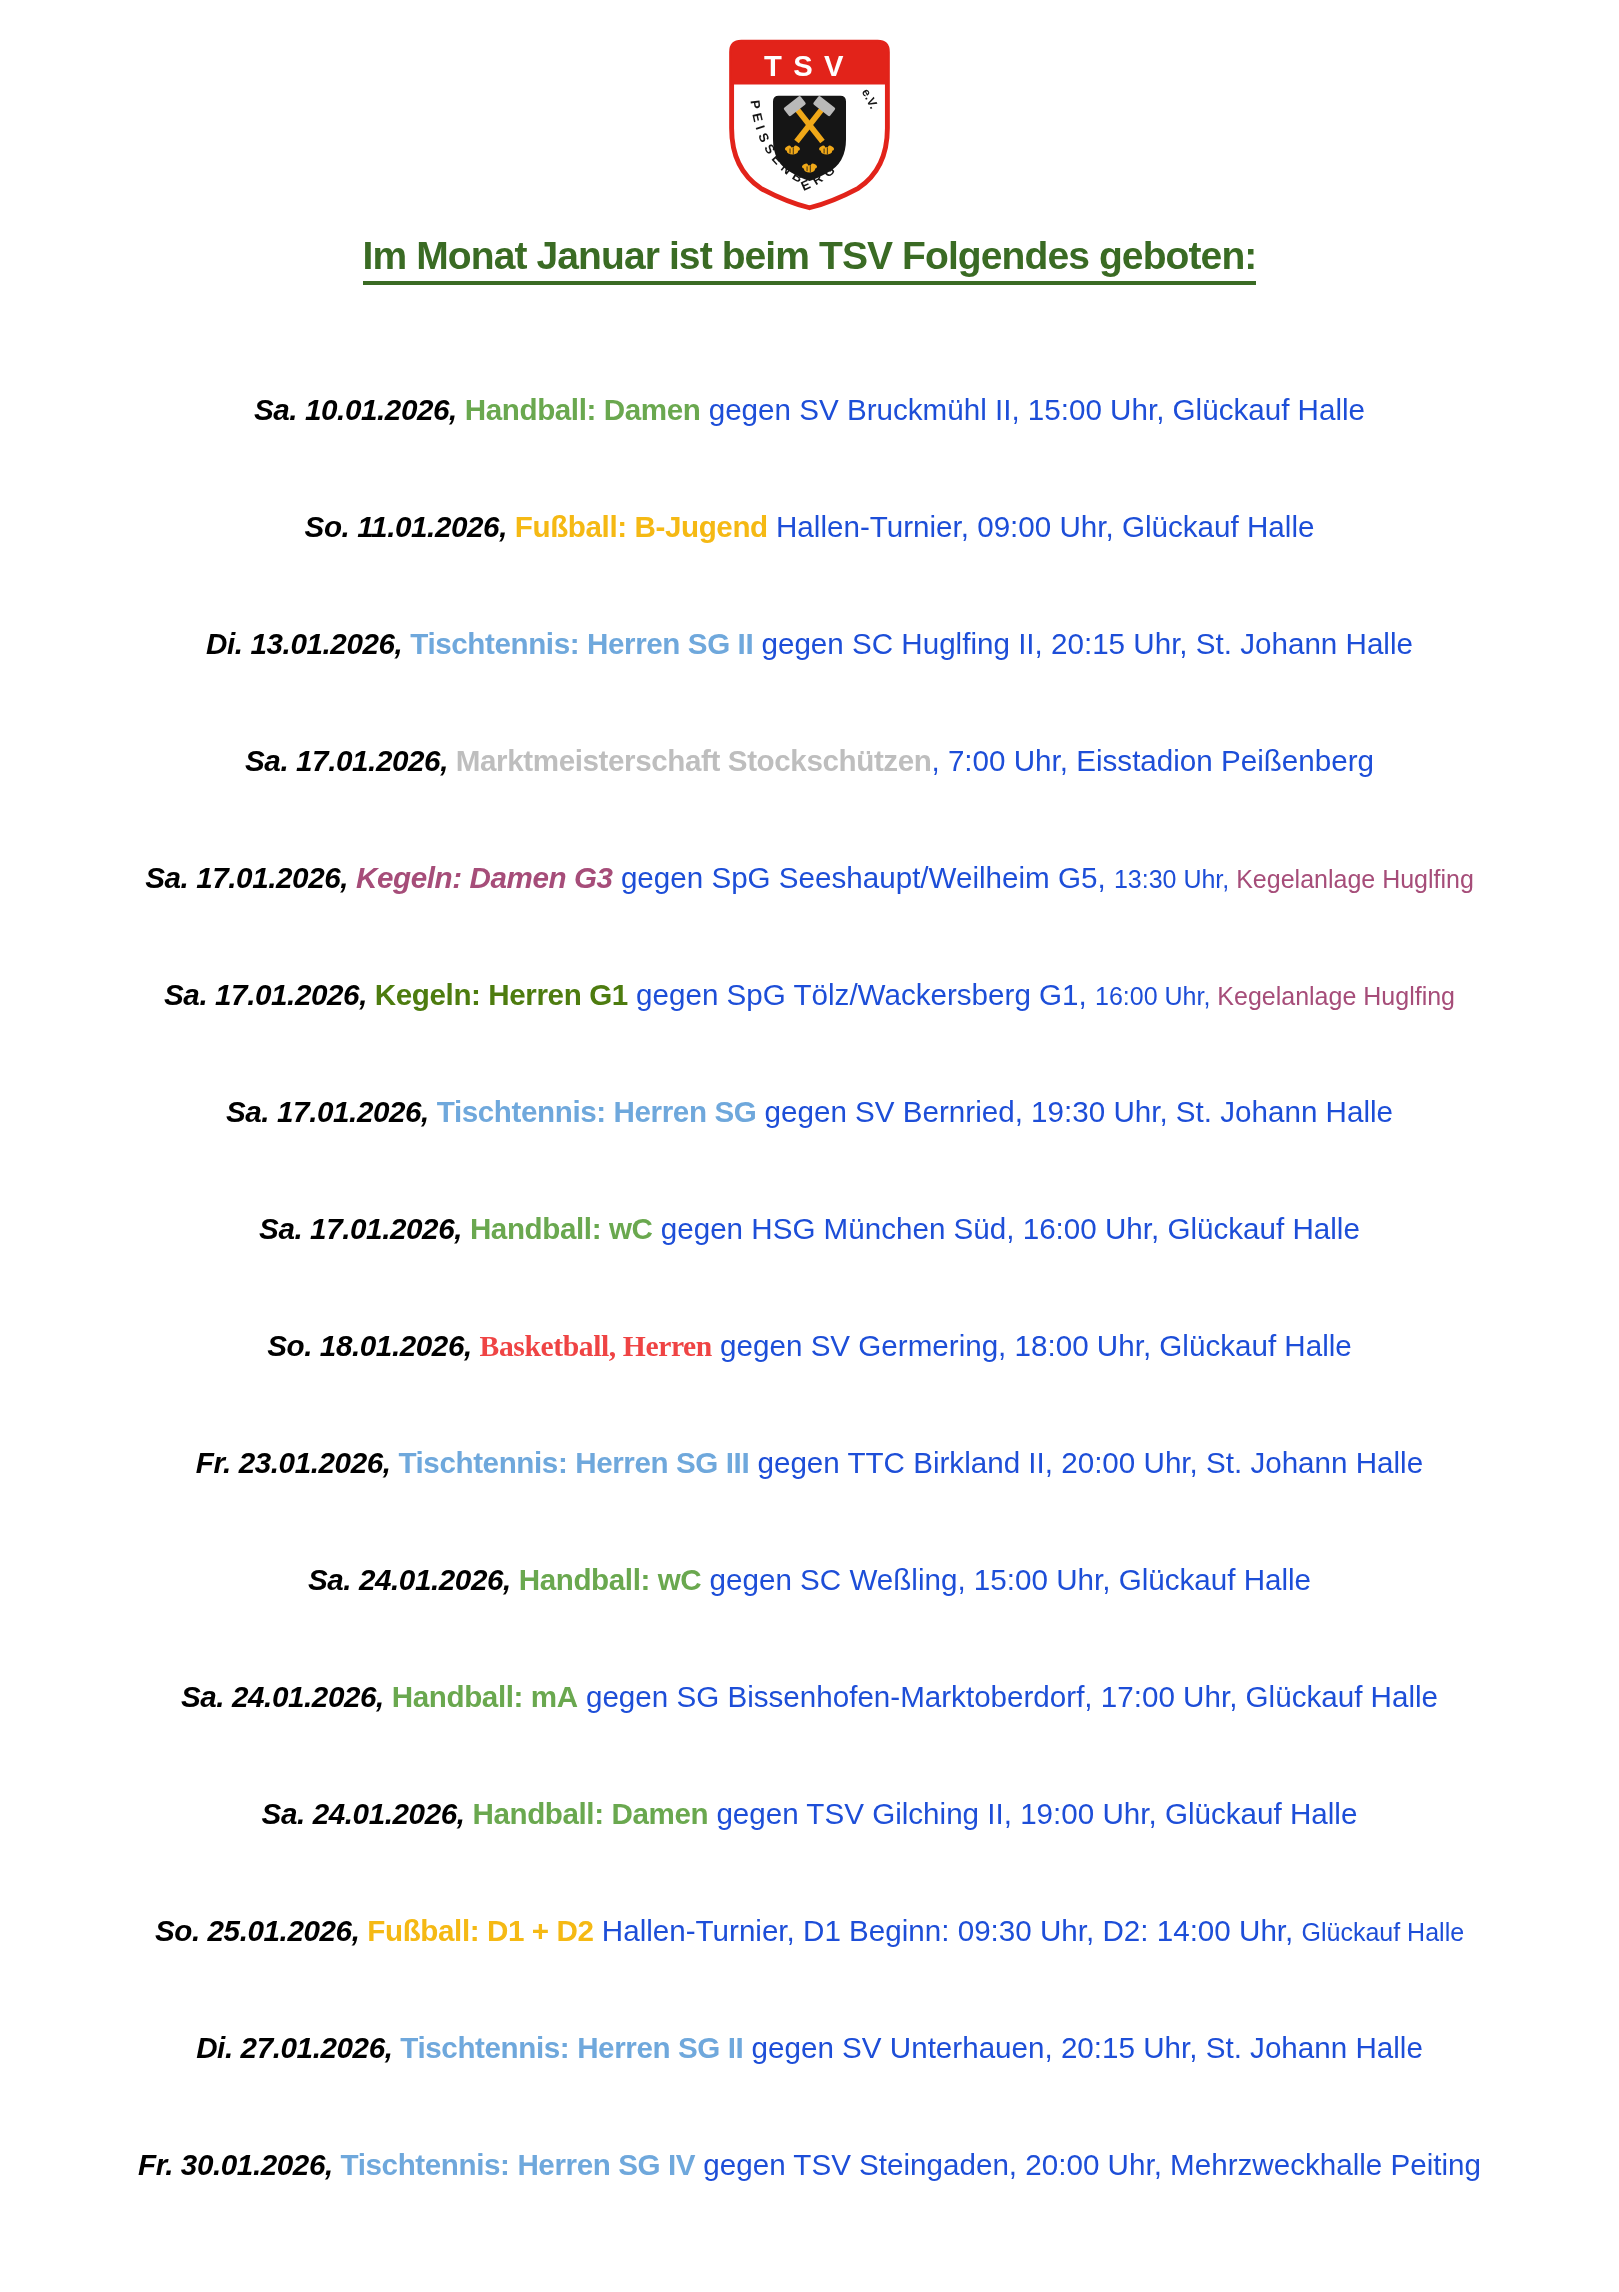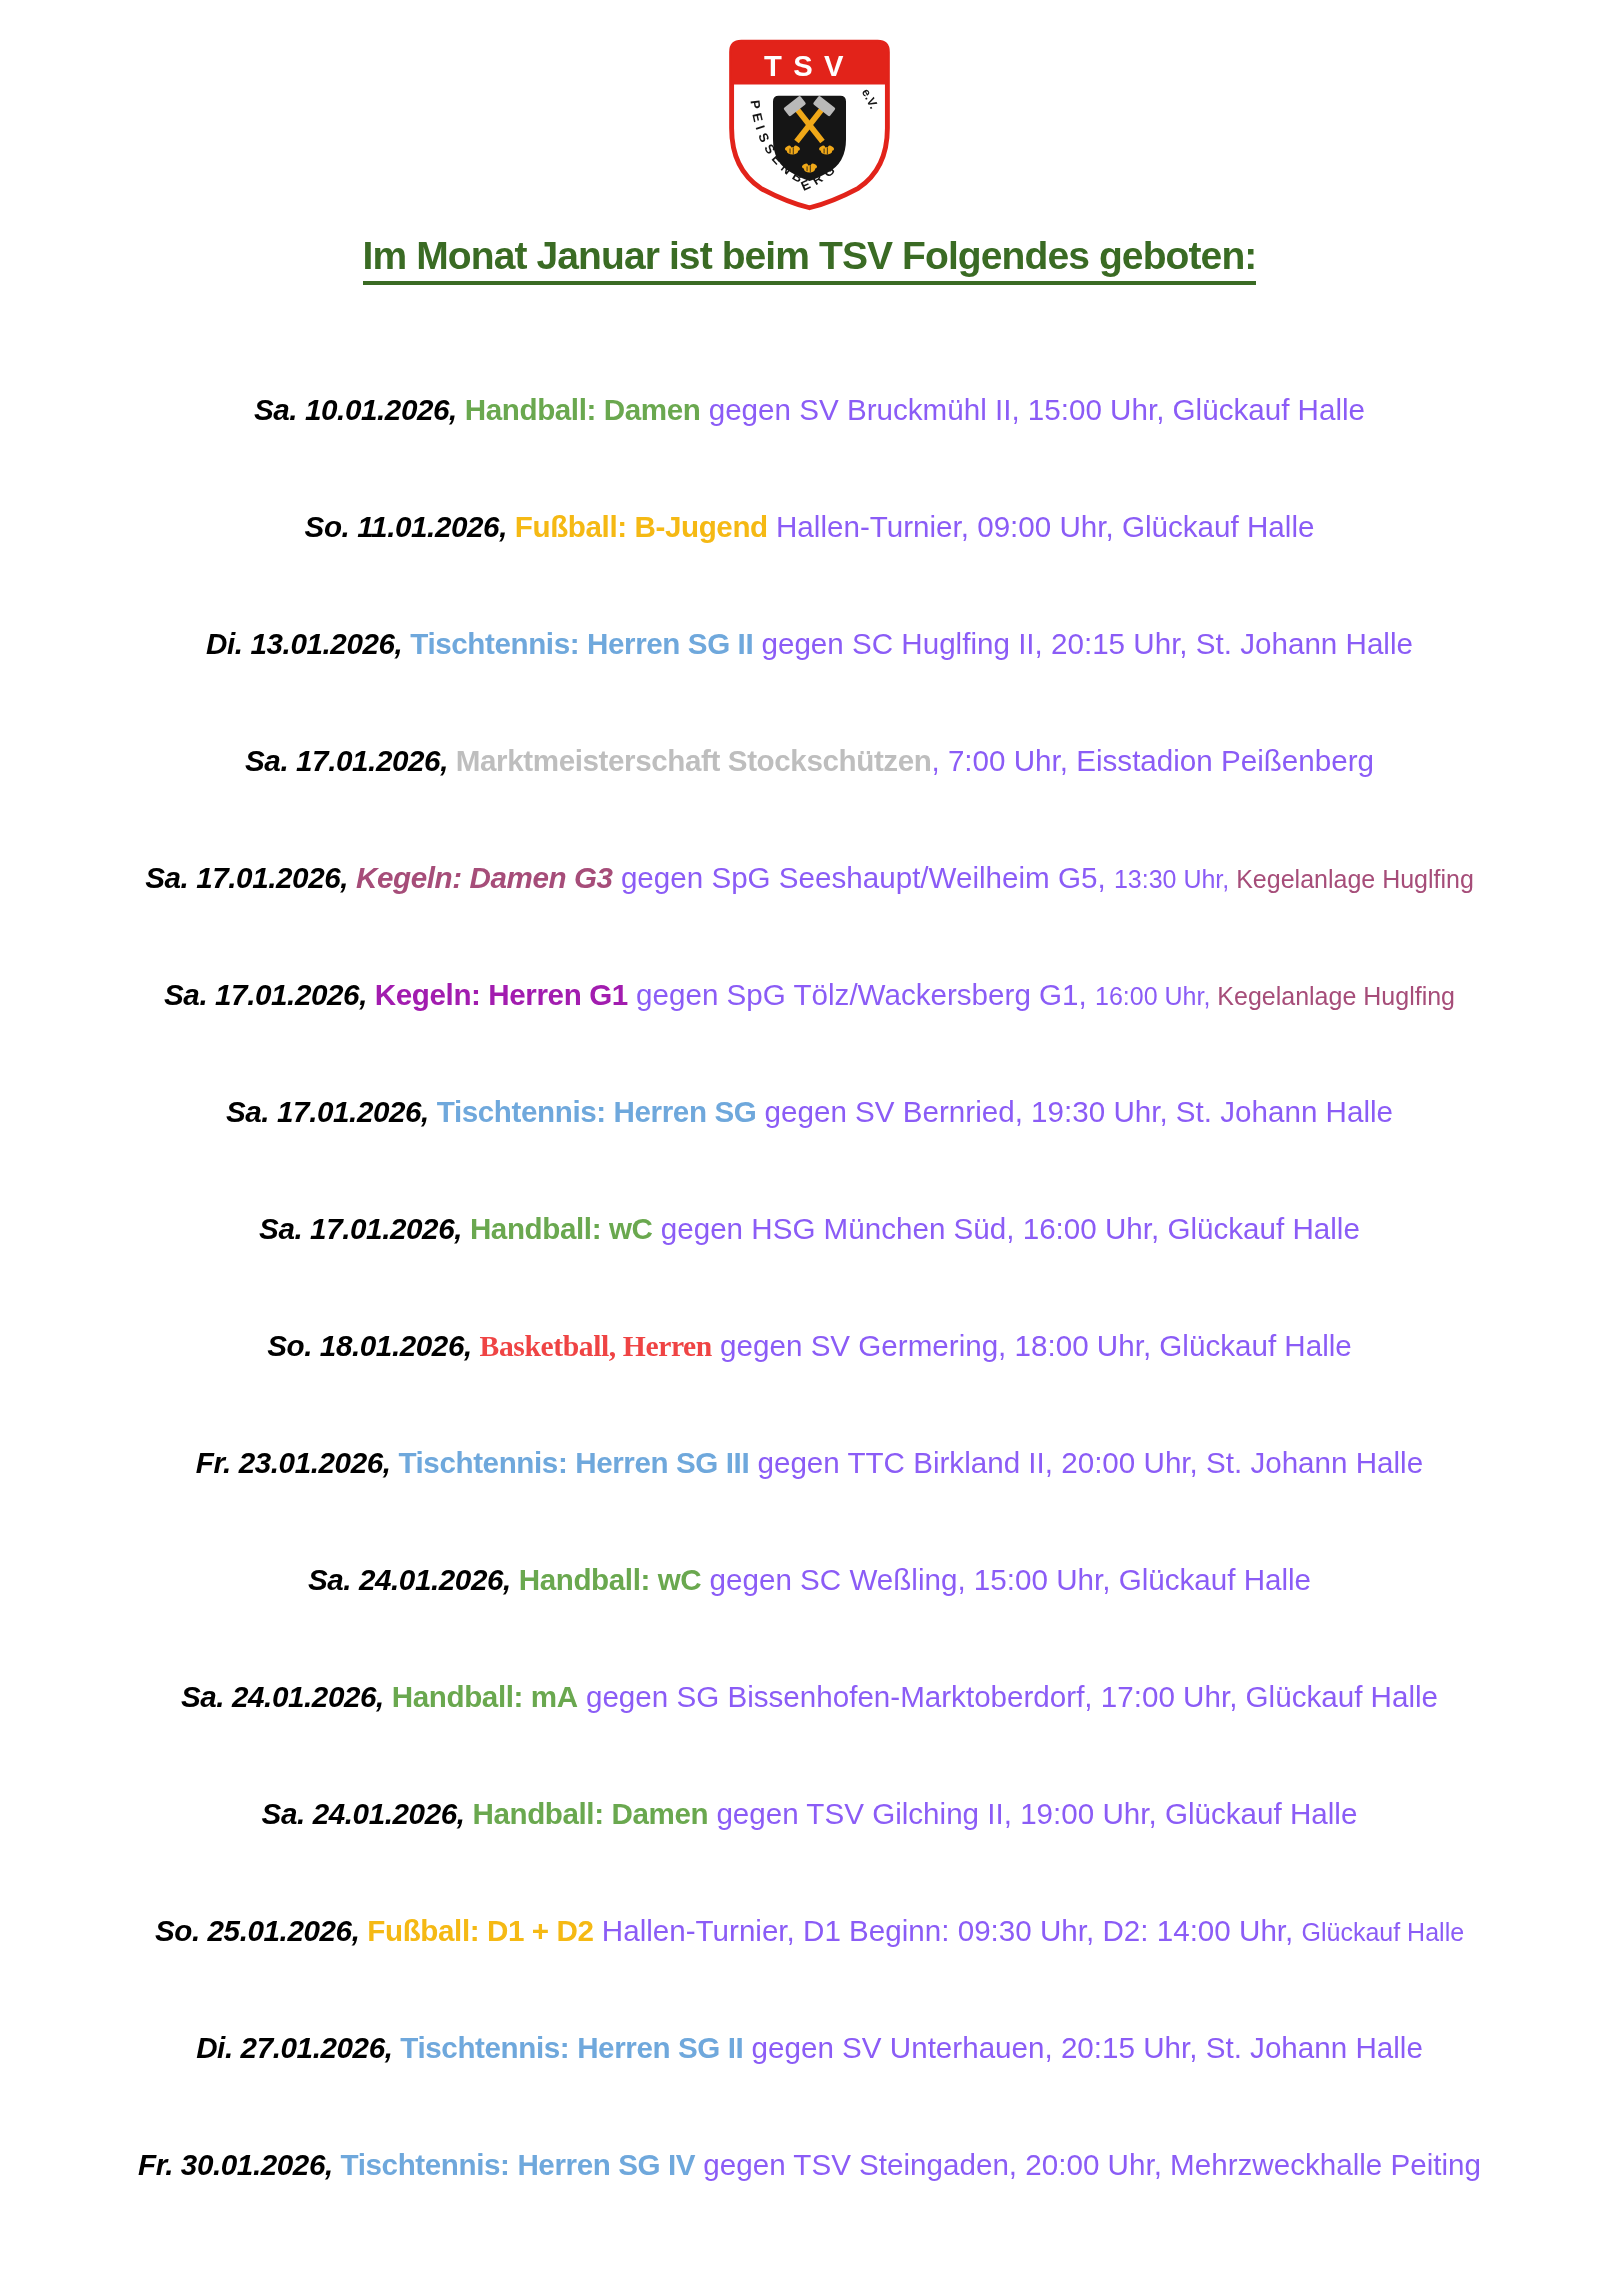--- a/index.html
+++ b/index.html
@@ -39,21 +39,21 @@
   .event-line {
     font-size: 29.6px;
     line-height: 36px;
     height: 36px;
     margin-bottom: 81px;
     white-space: pre-wrap;
     color: #000000;
   }
   .seg-date { font-weight: bold; font-style: italic; color: #000000; letter-spacing: -0.4px; }
   .seg-sport { font-weight: bold; letter-spacing: -0.4px; }
-  .seg-text { color: #8b5cf6; }
+  .seg-text { color: #1d4ed8; }
   .seg-small { font-size: 25px; }
   .logo-svg text { font-family: "Liberation Sans", sans-serif; }
 </style>
 </head>
 <body>
 
 <div class="page">
 
   <div class="logo-wrap">
     <svg class="logo-svg" width="163" height="172" viewBox="0 0 200 212">
@@ -113,21 +113,21 @@
   <div class="title-wrap">
     <span class="doc-title">Im Monat Januar ist beim TSV Folgendes geboten:</span>
   </div>
 
   <div class="event-list">
       <div class="event-line"><span class="seg seg-date">Sa. 10.01.2026, </span><span class="seg seg-sport" style="color: rgb(106, 168, 79);">Handball: Damen</span><span class="seg seg-text"> gegen SV Bruckmühl II, 15:00 Uhr, Glückauf Halle</span></div>
       <div class="event-line"><span class="seg seg-date">So. 11.01.2026, </span><span class="seg seg-sport" style="color: rgb(245, 185, 20);">Fußball: B-Jugend</span><span class="seg seg-text"> Hallen-Turnier, 09:00 Uhr, Glückauf Halle</span></div>
       <div class="event-line"><span class="seg seg-date">Di. 13.01.2026, </span><span class="seg seg-sport" style="color: rgb(111, 168, 220);">Tischtennis: Herren SG II</span><span class="seg seg-text"> gegen SC Huglfing II, 20:15 Uhr, St. Johann Halle</span></div>
       <div class="event-line"><span class="seg seg-date">Sa. 17.01.2026, </span><span class="seg seg-sport" style="color: rgb(190, 190, 190);">Marktmeisterschaft Stockschützen</span><span class="seg seg-text">, 7:00 Uhr, Eisstadion Peißenberg</span></div>
       <div class="event-line"><span class="seg seg-date">Sa. 17.01.2026, </span><span class="seg seg-sport" style="color: rgb(166, 77, 121); font-style: italic;">Kegeln: Damen G3</span><span class="seg seg-text"> gegen SpG Seeshaupt/Weilheim G5, </span><span class="seg seg-text seg-small">13:30 Uhr, </span><span class="seg seg-text seg-small" style="color: rgb(166, 77, 121);">Kegelanlage Huglfing</span></div>
-      <div class="event-line"><span class="seg seg-date">Sa. 17.01.2026, </span><span class="seg seg-sport" style="color: #a21caf;">Kegeln: Herren G1</span><span class="seg seg-text"> gegen SpG Tölz/Wackersberg G1, </span><span class="seg seg-text seg-small">16:00 Uhr, </span><span class="seg seg-text seg-small" style="color: rgb(166, 77, 121);">Kegelanlage Huglfing</span></div>
+      <div class="event-line"><span class="seg seg-date">Sa. 17.01.2026, </span><span class="seg seg-sport" style="color: #4d7c0f;">Kegeln: Herren G1</span><span class="seg seg-text"> gegen SpG Tölz/Wackersberg G1, </span><span class="seg seg-text seg-small">16:00 Uhr, </span><span class="seg seg-text seg-small" style="color: rgb(166, 77, 121);">Kegelanlage Huglfing</span></div>
       <div class="event-line"><span class="seg seg-date">Sa. 17.01.2026, </span><span class="seg seg-sport" style="color: rgb(111, 168, 220); text-align: right;">Tischtennis: Herren SG</span><span class="seg seg-text"> gegen SV Bernried, 19:30 Uhr, St. Johann Halle</span></div>
       <div class="event-line"><span class="seg seg-date">Sa. 17.01.2026, </span><span class="seg seg-sport" style="color: rgb(106, 168, 79);">Handball: wC</span><span class="seg seg-text"> gegen HSG München Süd, 16:00 Uhr, Glückauf Halle</span></div>
       <div class="event-line"><span class="seg seg-date">So. 18.01.2026, </span><span class="seg seg-sport" style="color: #ef4444; font-family: Liberation Serif, serif;">Basketball, Herren</span><span class="seg seg-text"> gegen SV Germering, 18:00 Uhr, Glückauf Halle</span></div>
       <div class="event-line"><span class="seg seg-date">Fr. 23.01.2026, </span><span class="seg seg-sport" style="color: rgb(111, 168, 220);">Tischtennis: Herren SG III</span><span class="seg seg-text"> gegen TTC Birkland II, 20:00 Uhr, St. Johann Halle</span></div>
       <div class="event-line"><span class="seg seg-date">Sa. 24.01.2026, </span><span class="seg seg-sport" style="color: rgb(106, 168, 79);">Handball: wC</span><span class="seg seg-text"> gegen SC Weßling, 15:00 Uhr, Glückauf Halle</span></div>
       <div class="event-line"><span class="seg seg-date">Sa. 24.01.2026, </span><span class="seg seg-sport" style="color: rgb(106, 168, 79);">Handball: mA</span><span class="seg seg-text"> gegen SG Bissenhofen-Marktoberdorf, 17:00 Uhr, Glückauf Halle</span></div>
       <div class="event-line"><span class="seg seg-date">Sa. 24.01.2026, </span><span class="seg seg-sport" style="color: rgb(106, 168, 79);">Handball: Damen</span><span class="seg seg-text"> gegen TSV Gilching II, 19:00 Uhr, Glückauf Halle</span></div>
       <div class="event-line"><span class="seg seg-date">So. 25.01.2026, </span><span class="seg seg-sport" style="color: rgb(245, 185, 20);">Fußball: D1 + D2</span><span class="seg seg-text"> Hallen-Turnier, D1 Beginn: 09:30 Uhr, D2: 14:00 Uhr, </span><span class="seg seg-text seg-small">Glückauf Halle</span></div>
       <div class="event-line"><span class="seg seg-date">Di. 27.01.2026, </span><span class="seg seg-sport" style="color: rgb(111, 168, 220);">Tischtennis: Herren SG II</span><span class="seg seg-text"> gegen SV Unterhauen, 20:15 Uhr, St. Johann Halle</span></div>
       <div class="event-line"><span class="seg seg-date">Fr. 30.01.2026, </span><span class="seg seg-sport" style="color: rgb(111, 168, 220);">Tischtennis: Herren SG IV</span><span class="seg seg-text"> gegen TSV Steingaden, 20:00 Uhr, Mehrzweckhalle Peiting</span></div>

